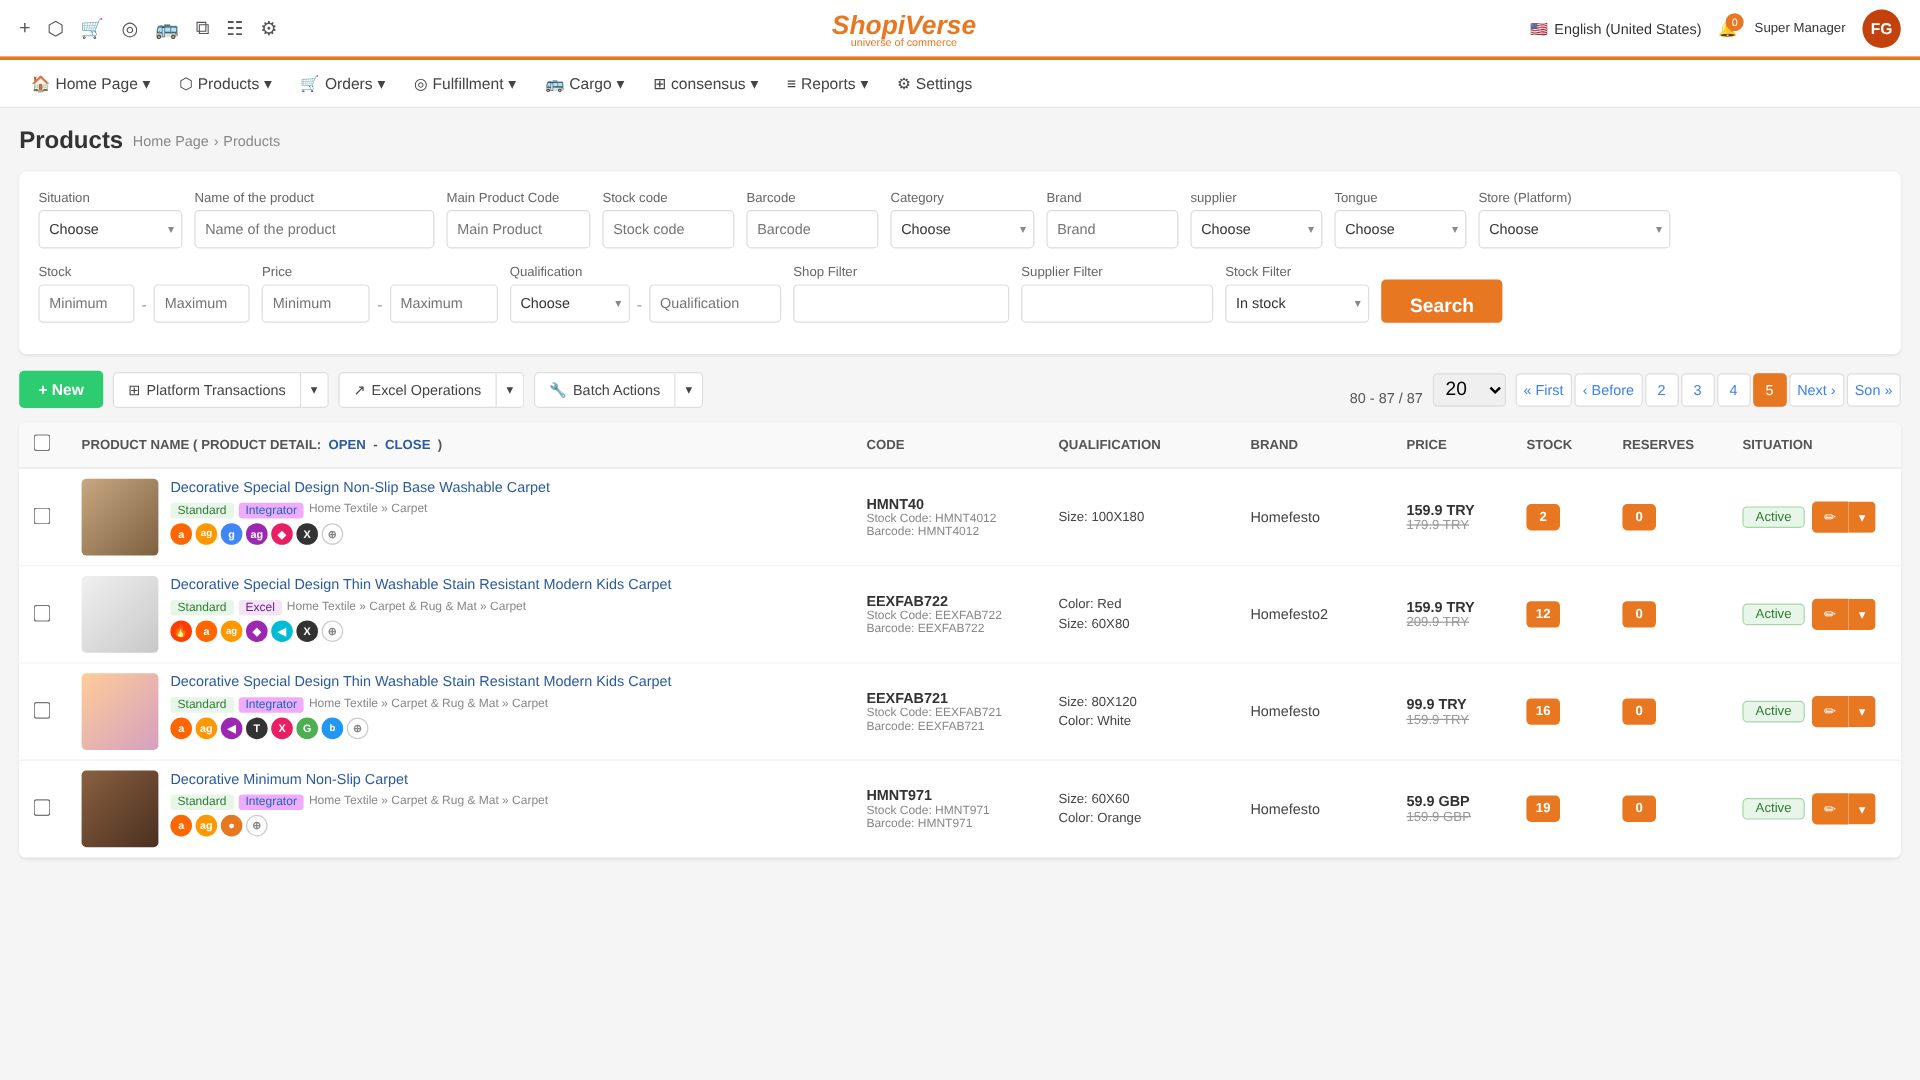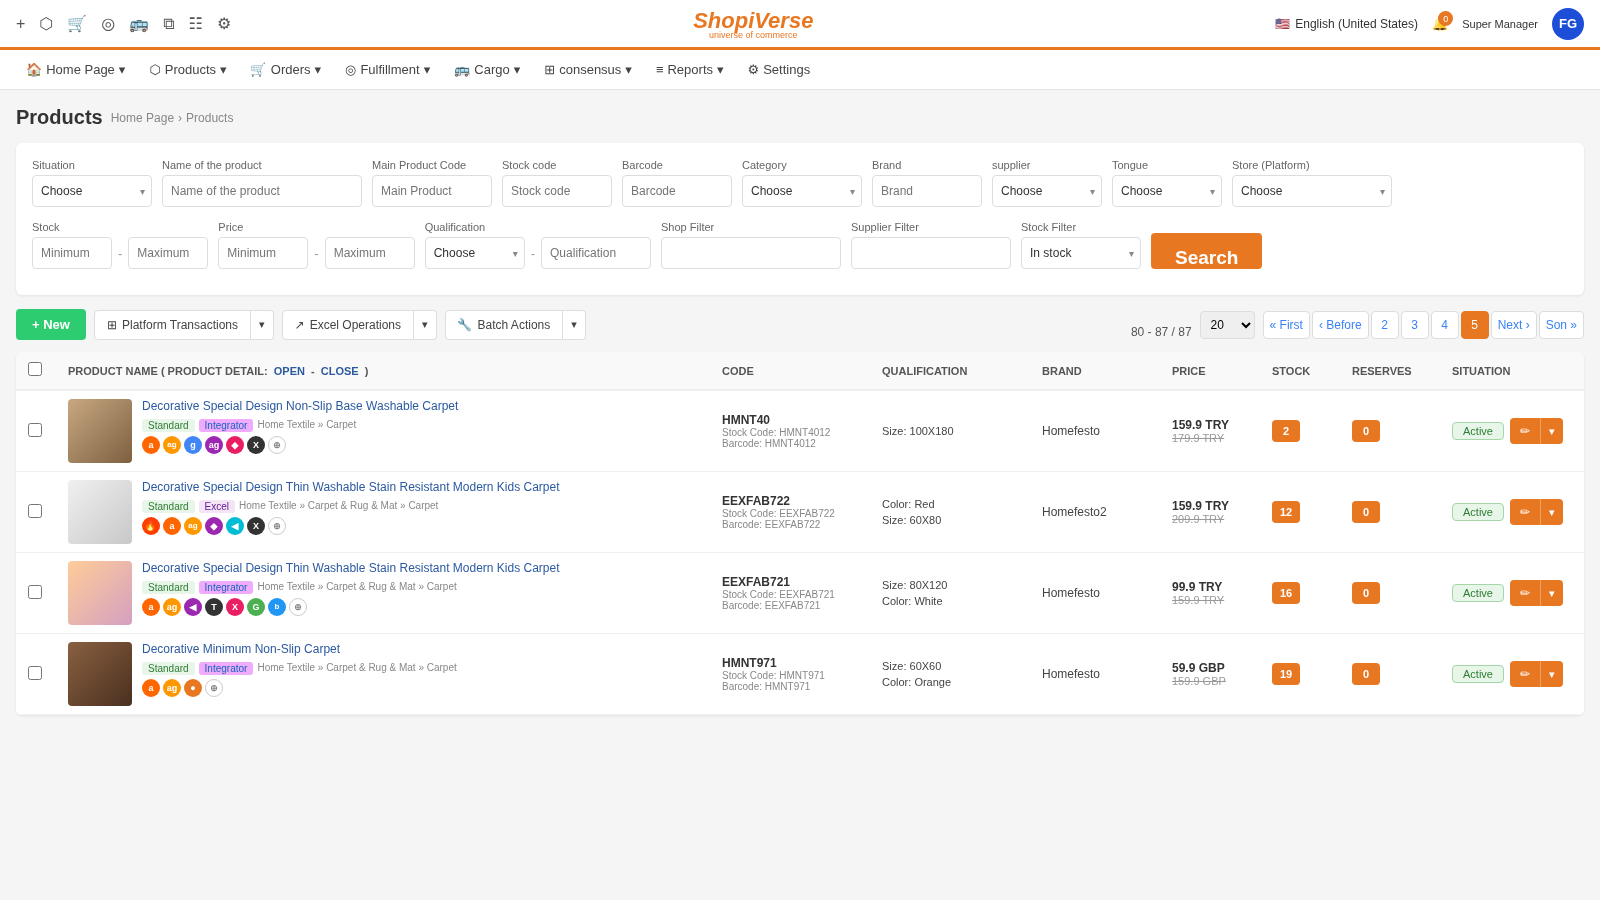--- a/index.html
+++ b/index.html
@@ -10,21 +10,21 @@
     .top-bar-icons { display: flex; gap: 14px; align-items: center; color: #555; }
     .top-bar-icons span { cursor: pointer; font-size: 16px; }
     .logo { flex: 1; text-align: center; }
     .logo-text { font-size: 22px; font-weight: 700; color: #e87722; font-style: italic; }
     .logo-sub { font-size: 9px; color: #e87722; text-align: center; display: block; margin-top: -4px; }
     .top-bar-right { display: flex; align-items: center; gap: 14px; }
     .lang { display: flex; align-items: center; gap: 5px; font-size: 12px; color: #333; }
     .notif-bell { position: relative; cursor: pointer; }
     .notif-badge { position: absolute; top: -5px; right: -5px; background: #e87722; color: #fff; border-radius: 50%; font-size: 9px; width: 15px; height: 15px; display: flex; align-items: center; justify-content: center; }
     .user-info { display: flex; flex-direction: column; align-items: flex-end; font-size: 11px; }
-    .user-avatar { width: 32px; height: 32px; border-radius: 50%; background: #1d4ed8; color: #fff; display: flex; align-items: center; justify-content: center; font-weight: 700; font-size: 13px; }
+    .user-avatar { width: 32px; height: 32px; border-radius: 50%; background: #c2410c; color: #fff; display: flex; align-items: center; justify-content: center; font-weight: 700; font-size: 13px; }
 
     
     .nav-bar { background: #fff; border-bottom: 1px solid #e5e5e5; display: flex; padding: 0 16px; height: 40px; align-items: center; gap: 4px; }
     .nav-item { display: flex; align-items: center; gap: 4px; padding: 0 10px; height: 40px; cursor: pointer; font-size: 13px; color: #444; white-space: nowrap; }
 
     
     .page-content { padding: 16px; }
     .breadcrumb-row { display: flex; align-items: center; gap: 8px; margin-bottom: 14px; }
     .page-title { font-size: 20px; font-weight: 600; color: #333; }
     .breadcrumb { font-size: 12px; color: #888; display: flex; align-items: center; gap: 4px; }
@@ -34,32 +34,32 @@
     
     .filter-card { background: #fff; border-radius: 6px; padding: 16px; margin-bottom: 14px; box-shadow: 0 1px 3px rgba(0,0,0,0.08); }
     .filter-row { display: flex; gap: 10px; align-items: flex-end; flex-wrap: wrap; margin-bottom: 10px; }
     .filter-group { display: flex; flex-direction: column; gap: 4px; }
     .filter-label { font-size: 11px; color: #666; }
     .filter-input { height: 32px; border: 1px solid #ddd; border-radius: 4px; padding: 0 8px; font-size: 12px; color: #333; background: #fff; outline: none; }
     .filter-select { height: 32px; border: 1px solid #ddd; border-radius: 4px; padding: 0 8px; font-size: 12px; color: #333; background: #fff; appearance: none; cursor: pointer; padding-right: 20px; position: relative; }
     .select-wrapper { position: relative; display: inline-block; }
     .select-wrapper::after { content: '▾'; position: absolute; right: 7px; top: 50%; transform: translateY(-50%); font-size: 10px; color: #888; pointer-events: none; }
     .range-sep { color: #999; padding: 0 2px; align-self: center; margin-top: 16px; }
-    .search-btn { height: 36px; background: #e87722; color: #fff; border: none; border-radius: 4px; padding: 14px 24px; font-size: 19px; font-weight: 600; cursor: pointer; }
+    .search-btn { height: 36px; background: #e87722; color: #fff; border: none; border-radius: 4px; padding: 14px 24px; font-size: 16px; font-weight: 600; cursor: pointer; }
 
     
     .toolbar { display: flex; align-items: center; gap: 8px; margin-bottom: 12px; }
     .btn-new { background: #2ecc71; color: #fff; border: none; border-radius: 4px; padding: 8px 16px; font-size: 13px; font-weight: 600; cursor: pointer; display: flex; align-items: center; gap: 4px; }
     .btn-secondary { background: #fff; color: #444; border: 1px solid #ddd; border-radius: 4px; padding: 7px 12px; font-size: 12px; cursor: pointer; display: flex; align-items: center; gap: 5px; }
     .btn-drop { background: #fff; color: #444; border: 1px solid #ddd; border-left: none; border-radius: 0 4px 4px 0; padding: 7px 8px; font-size: 11px; cursor: pointer; }
     .btn-group { display: flex; }
     .btn-group .btn-secondary { border-radius: 4px 0 0 4px; }
     .toolbar-right { margin-left: auto; display: flex; align-items: flex-end; gap: 8px; }
     .pagination-info { font-size: 12px; color: #555; }
-    .page-size-select { height: 28px; border: 1px solid #ddd; border-radius: 4px; font-size: 12px; padding: 0 6px; }
+    .page-size-select { height: 28px; border: 1px solid #ddd; border-radius: 4px; font-size: 16px; padding: 0 6px; }
     .pagination-btns { display: flex; align-items: center; gap: 2px; }
     .pg-btn { height: 28px; min-width: 28px; border: 1px solid #ddd; border-radius: 4px; background: #fff; font-size: 12px; cursor: pointer; padding: 0 6px; color: #3b82f6; }
     .pg-btn.active { background: #e87722; color: #fff; border-color: #e87722; }
 
     
     .products-table { background: #fff; border-radius: 6px; box-shadow: 0 1px 3px rgba(0,0,0,0.08); overflow: hidden; }
     .table-header { display: grid; grid-template-columns: 40px 1fr 160px 160px 130px 100px 80px 100px 120px; align-items: center; background: #f9f9f9; border-bottom: 2px solid #eee; padding: 10px 12px; }
     .table-header .col-head { font-size: 11px; font-weight: 700; color: #555; text-transform: uppercase; }
     .table-row-grid { display: grid; grid-template-columns: 40px 1fr 160px 160px 130px 100px 80px 100px 120px; align-items: center; border-bottom: 1px solid #f0f0f0; padding: 8px 12px; background: #fff; }
     .product-img-placeholder { width: 64px; height: 64px; border-radius: 4px; background: linear-gradient(135deg, #d4a47a, #8a7060); }

